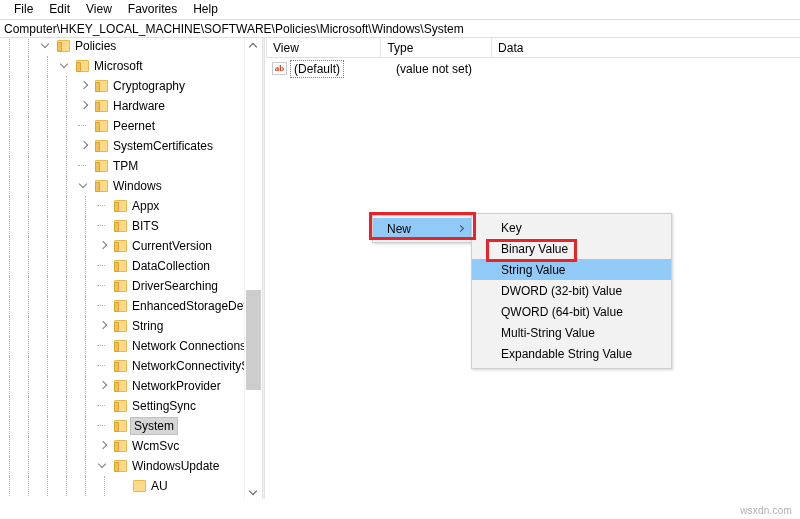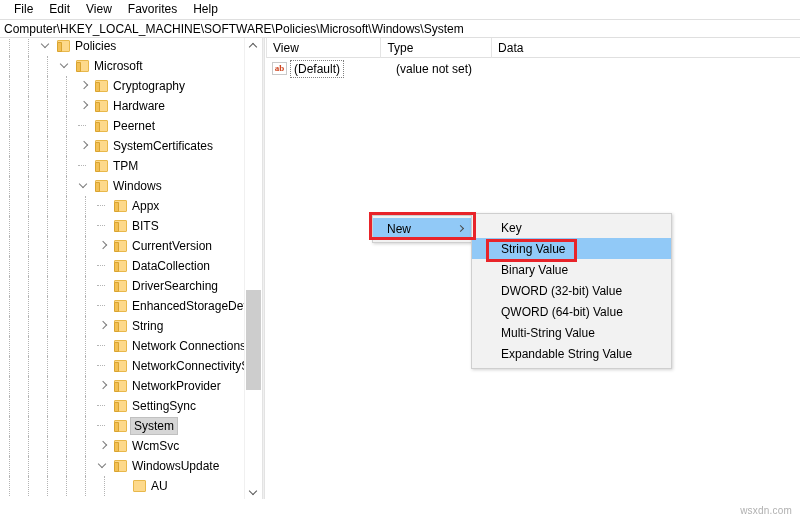--- a/index.html
+++ b/index.html
@@ -845,27 +845,27 @@
     <div class="ctxitem hl">
       <span>New</span>
       <span class="ctx-sub-arrow"></span>
     </div>
   </div>
 
   <div class="submenu" id="submenu">
       <div class="subitem">
         <span>Key</span>
       </div>
+      <div class="subitem">
+        <span>Binary Value</span>
+      </div>
       <div class="subitem hl">
         <span>String Value</span>
       </div>
       <div class="subitem">
-        <span>Binary Value</span>
-      </div>
-      <div class="subitem">
         <span>DWORD (32-bit) Value</span>
       </div>
       <div class="subitem">
         <span>QWORD (64-bit) Value</span>
       </div>
       <div class="subitem">
         <span>Multi-String Value</span>
       </div>
       <div class="subitem">
         <span>Expandable String Value</span>

